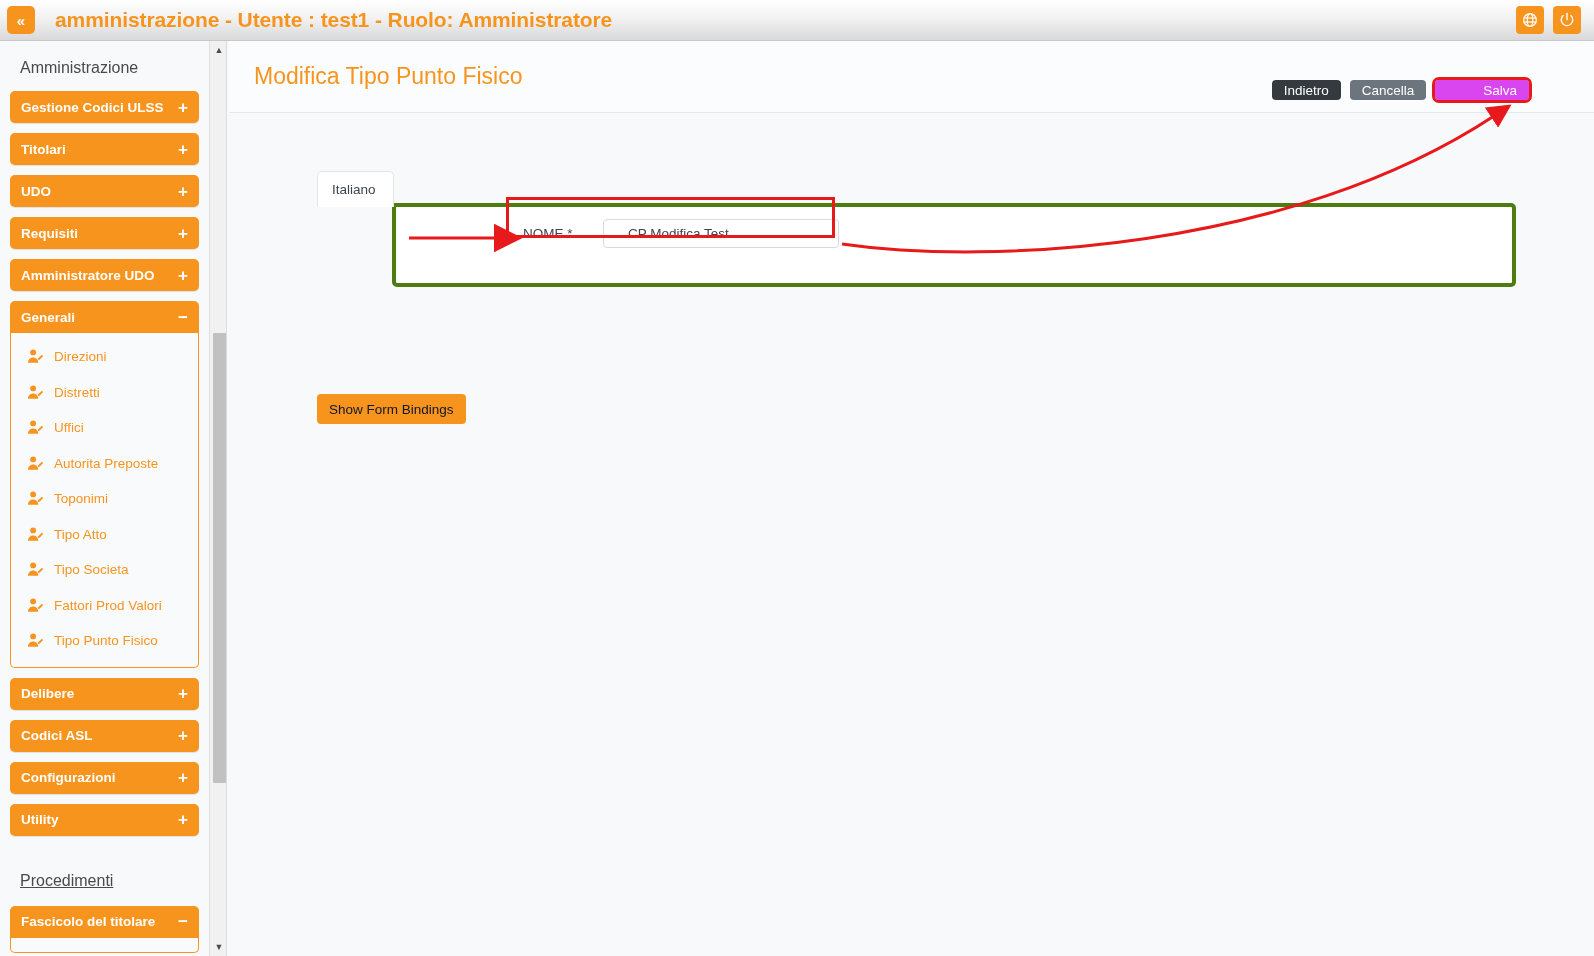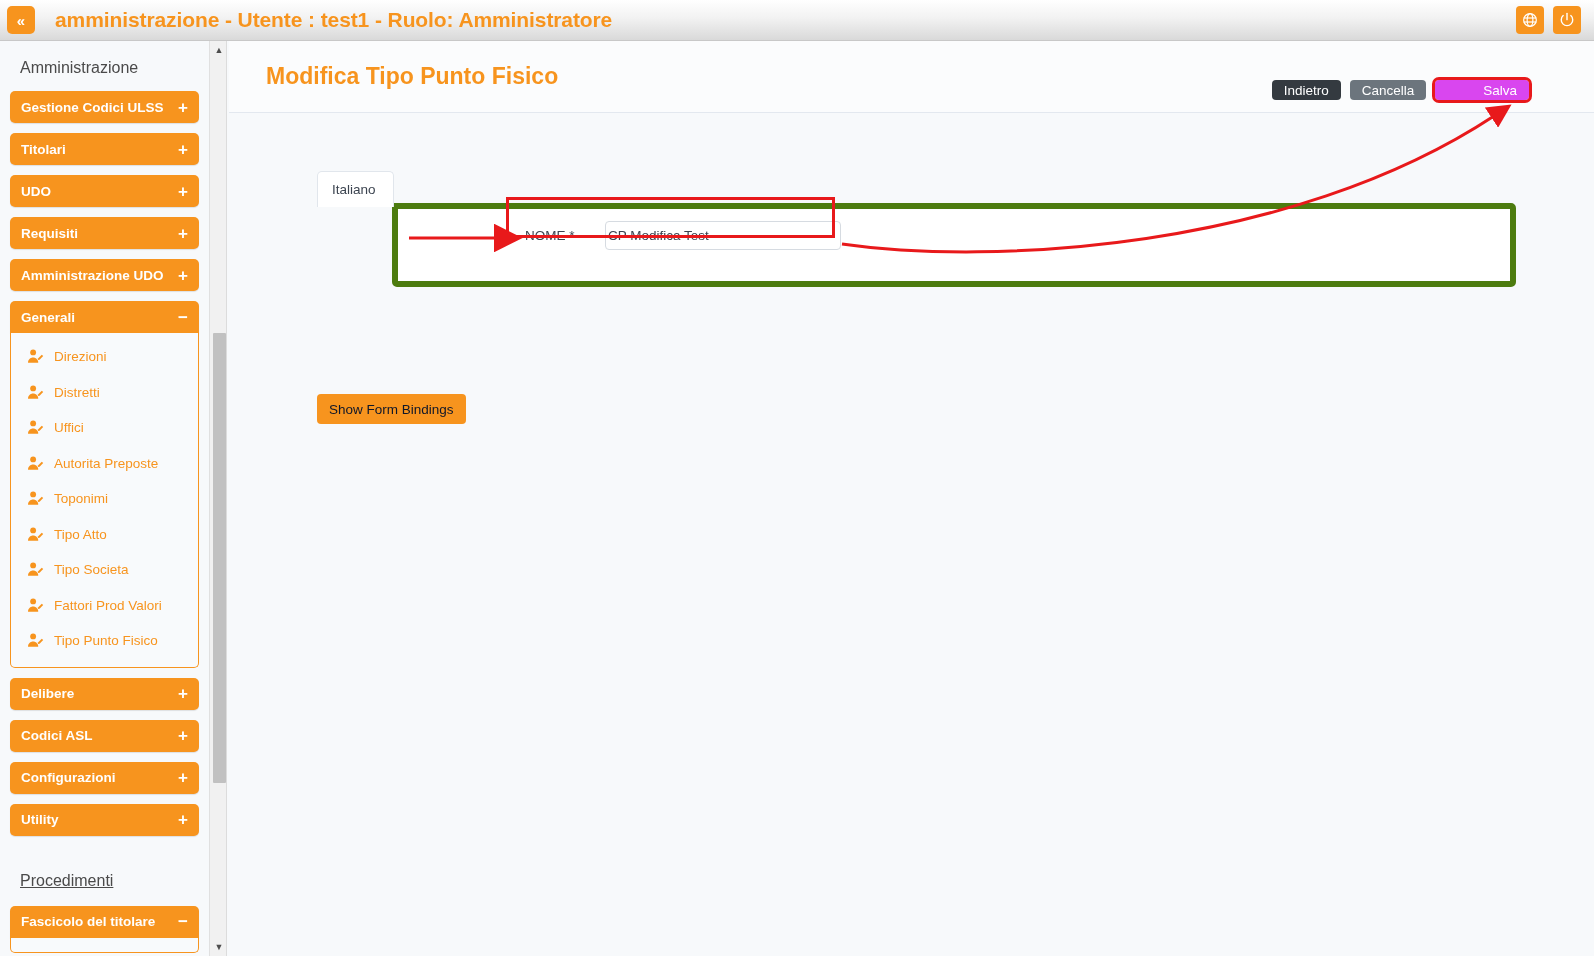--- a/index.html
+++ b/index.html
@@ -121,21 +121,21 @@
     background: #f7f9fb;
   }
   .page-head {
     position: relative;
     height: 72px;
     background: #fbfcfd;
     border-bottom: 1px solid #e3e8ef;
   }
   .page-title {
     position: absolute; left: 25px; top: 22px;
-    font-size: 23px; color: #f7941e; font-weight: bold; margin-left: 12px;
+    font-size: 23px; color: #f7941e; font-weight: normal;
   }
   .btn-row {
     position: absolute; right: 65px; top: 39px;
     display: flex; gap: 9px; align-items: center;
   }
   .btn {
     height: 20px; border-radius: 4px;
     display: flex; align-items: center; justify-content: center;
     padding: 0 12px;
     font-size: 13.5px; color: #fff; cursor: pointer;
@@ -155,35 +155,35 @@
     border: 1px solid #e1e6ec; border-bottom: none;
     border-radius: 5px 5px 0 0;
     display: flex; align-items: center; padding-left: 14px;
     font-size: 13.5px; color: #3c4450;
     cursor: pointer; z-index: 3;
   }
   .panel {
     position: absolute; left: 163px; top: 90px;
     width: 1124px; height: 84px;
     background: #fff;
-    border: 6px solid #4d7c0f;
+    border: 4px solid #4d7c0f;
     border-radius: 0 5px 5px 5px;
   }
   .panel-inner {
     display: flex; align-items: center; height: 52px; padding-left: 127px;
   }
   .field-label {
     font-size: 13.5px; color: #3c4450; width: 80px;
   }
   .field-input {
     width: 236px; height: 29px;
     border: 1px solid #d6dbe1; border-radius: 4px;
     background: #fff;
     font-size: 13.5px; color: #3c4450;
-    padding: 0 2px;
+    padding: 0 24px;
     font-family: "Liberation Sans", sans-serif;
   }
   .field-hl {
     position: absolute; left: 277px; top: 84px;
     width: 329px; height: 41px;
     border: 3px solid #e8191b;
     pointer-events: none; z-index: 5;
   }
   .bindings-btn {
     position: absolute; left: 88px; top: 281px;
@@ -240,21 +240,21 @@
       </div>
       <div class="acc">
         <span>UDO</span>
         <span class="sign">+</span>
       </div>
       <div class="acc">
         <span>Requisiti</span>
         <span class="sign">+</span>
       </div>
       <div class="acc">
-        <span>Amministrazione UDO</span>
+        <span>Amministratore UDO</span>
         <span class="sign">+</span>
       </div>
       <div class="acc open">
         <span>Generali</span>
         <span class="sign">−</span>
       </div>
     </div>
   <div class="submenu" id="generali-sub">
       <div class="sub-item">
         <span class="ico">

